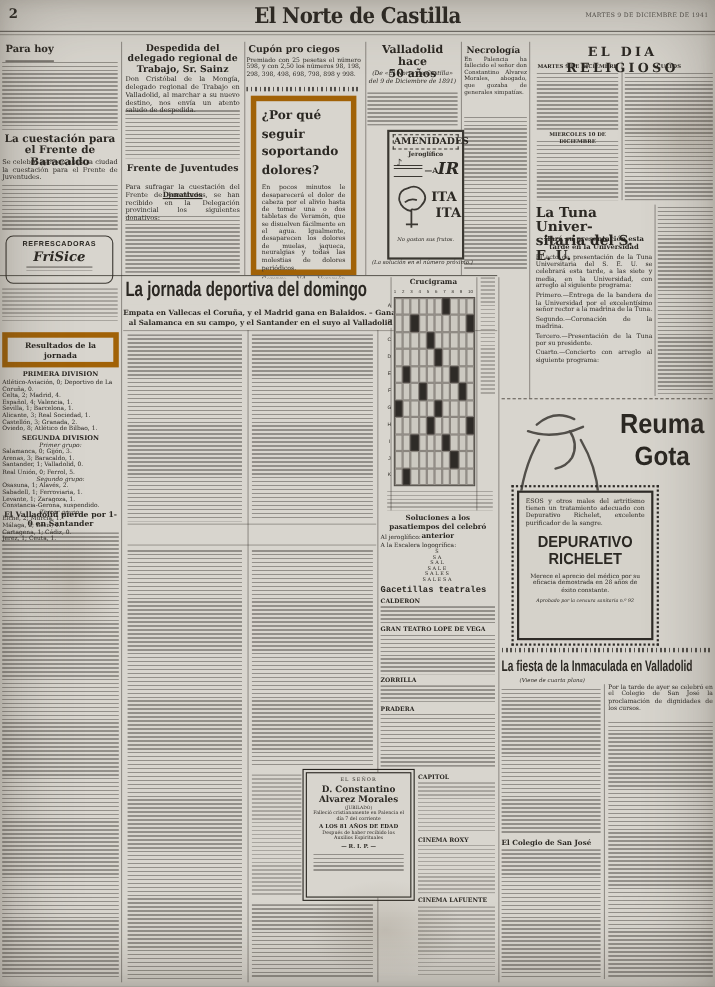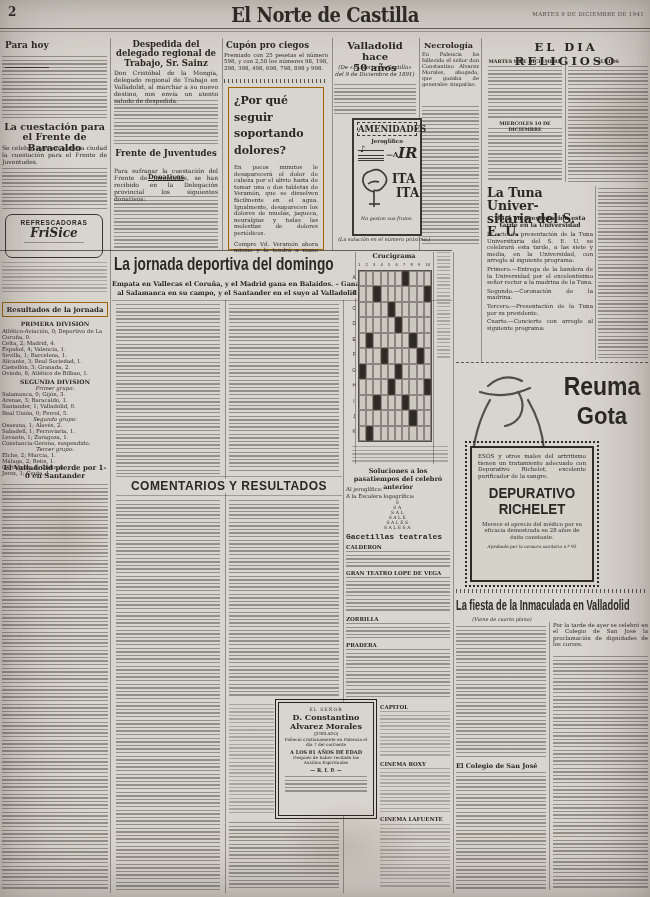--- a/index.html
+++ b/index.html
@@ -20,21 +20,21 @@
   .stain{position:absolute;border-radius:50%;pointer-events:none;
        background:radial-gradient(closest-side, rgba(112,99,79,.20), rgba(112,99,79,0));}
   .sans{font-family:"Liberation Sans",sans-serif;}
   .c{text-align:center;}
   .j{text-align:justify;}
   .b{font-weight:bold;}
   .i{font-style:italic;}
   .masked{background:#d8d5ce;}
   .gothic{font-family:"DejaVu Serif",serif;font-weight:bold;letter-spacing:-.5px;transform:scaleY(1.1);}
   .nowrap{white-space:nowrap;}
-  .box{border:1px solid #a16207;}
+  .box{border:5px solid #a16207;}
   .cg-grid{position:absolute;left:358px;top:270px;width:72px;height:170px;background:#ccc9c1;
        display:grid;grid-template-columns:repeat(10,1fr);grid-auto-rows:1fr;border:1px solid #55504a;}
   .cg-cell{border:0.5px solid rgba(85,79,72,.55);}
   .cg-cell.black{background:#2e2b27;}
   .cg-cols{position:absolute;left:358px;top:262px;width:72px;display:flex;justify-content:space-between;
        font-size:4px;font-family:"Liberation Sans",sans-serif;color:#2b2823;}
   .cg-rows{position:absolute;left:351px;top:270px;width:6px;font-size:4.5px;
        font-family:"Liberation Sans",sans-serif;}
   .cg-rows div{height:15.45px;line-height:15.45px;text-align:center;}
   .staff{position:absolute;width:26px;height:11px;
@@ -64,21 +64,21 @@
   <div class="vr" style="left:481px;top:38px;height:324px;"></div>
   <div class="vr" style="left:565px;top:56px;height:126px;"></div>
   <div class="vr" style="left:595px;top:186px;height:174px;"></div>
   <div class="vr" style="left:225px;top:300px;height:593px;"></div>
   <div class="vr" style="left:343px;top:300px;height:593px;"></div>
   <div class="vr" style="left:355px;top:252px;height:212px;"></div>
   <div class="vr" style="left:433px;top:252px;height:212px;"></div>
   <div class="vr" style="left:453px;top:252px;height:641px;"></div>
   <div class="vr" style="left:549px;top:622px;height:268px;"></div>
 
-  <div class="abs b" style="left:5px;top:40px;font-size:9px;border-bottom:1px solid #3e3a34;padding-bottom:17px;">Para hoy</div>
+  <div class="abs b" style="left:5px;top:40px;font-size:9px;border-bottom:1px solid #3e3a34;padding-bottom:5px;">Para hoy</div>
   <div class="sim" style="left:2px;top:56px;width:105px;height:62px;"></div>
   <div class="abs b c" style="left:2px;top:122px;width:105px;font-size:9.5px;line-height:1.08;">La cuestación para el Frente de Baracaldo</div>
   <div class="abs j" style="left:2px;top:145px;width:105px;font-size:6px;line-height:1.15;">Se celebró ayer en nuestra ciudad la cuestación para el Frente de Juventudes.</div>
   <div class="sim" style="left:2px;top:168px;width:105px;height:42px;"></div>
   <div class="abs" style="left:5px;top:214px;width:96px;height:42px;border:1.5px solid #3a3731;border-radius:7px;text-align:center;">
     <div class="b sans" style="font-size:6.5px;letter-spacing:.6px;margin-top:4px;">REFRESCADORAS</div>
     <div class="i b" style="font-size:12px;">FriSice</div>
     <div class="sim" style="position:static;display:block;width:60px;height:4px;margin:2px auto 0;"></div>
   </div>
   <div class="sim lite" style="left:2px;top:262px;width:105px;height:32px;"></div>
@@ -197,21 +197,20 @@
       <div>Málaga, 2; Betis, 1.</div>
       <div>Cartagena, 1; Cádiz, 0.</div>
       <div>Jerez, 1; Ceuta, 1.</div>
     </div>
   </div>
   <div class="abs b c" style="left:2px;top:464px;width:106px;font-size:7px;line-height:1.15;">El Valladolid pierde por 1-0 en Santander</div>
   <div class="sim" style="left:2px;top:484px;width:106px;height:406px;"></div>
 
   <div class="sim" style="left:116px;top:304px;width:104px;height:170px;"></div>
   <div class="hr thin" style="left:116px;top:476px;width:226px;"></div>
-  <div class="abs sans b c masked" style="left:116px;top:479px;width:226px;font-size:12px;letter-spacing:.5px;">COMENTARIOS Y RESULTADOS</div>
   <div class="hr thin" style="left:116px;top:495px;width:226px;"></div>
   <div class="sim" style="left:116px;top:500px;width:104px;height:390px;"></div>
   <div class="sim" style="left:229px;top:304px;width:110px;height:168px;"></div>
   <div class="sim" style="left:229px;top:500px;width:110px;height:198px;"></div>
   <div class="sim lite" style="left:229px;top:704px;width:45px;height:110px;"></div>
   <div class="sim" style="left:229px;top:822px;width:110px;height:68px;"></div>
 
   <div class="abs b c" style="left:356px;top:252px;width:76px;font-size:6.5px;">Crucigrama</div>
   <div class="cg-cols">
       <span>1</span>

